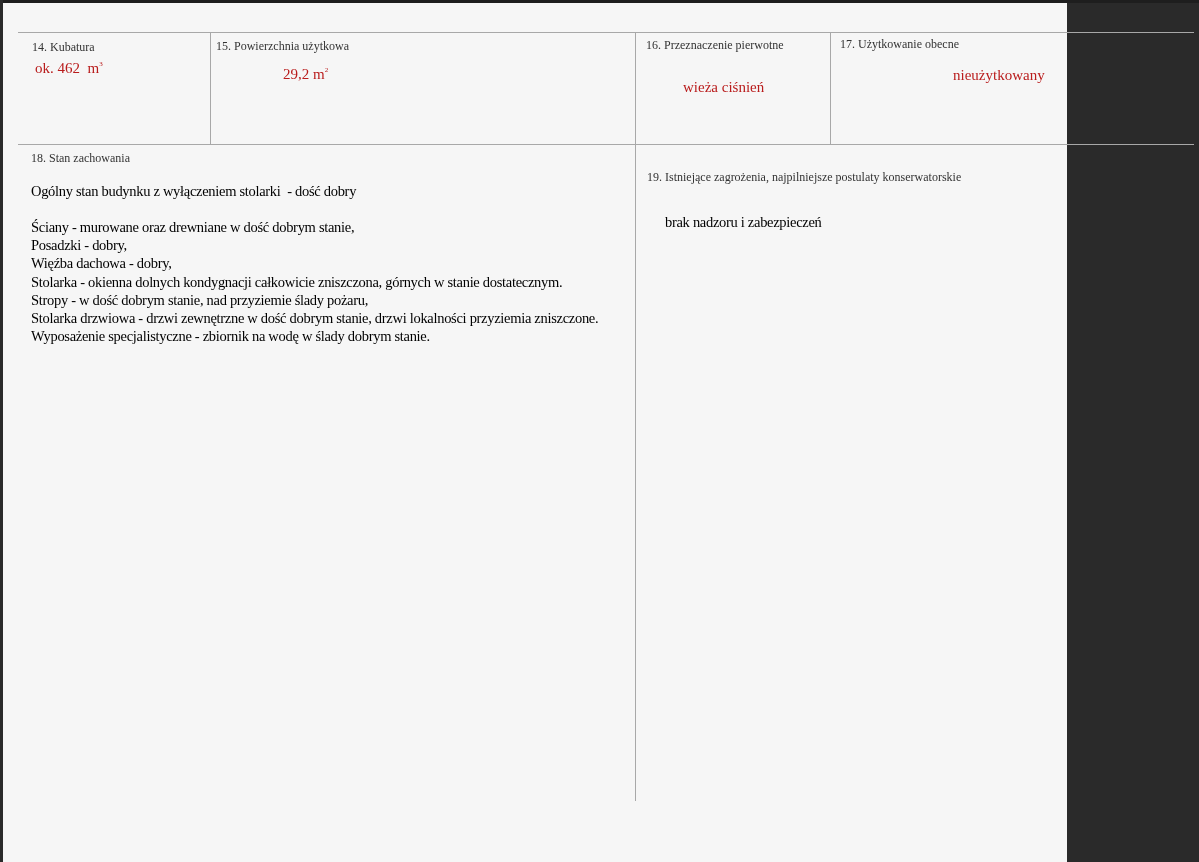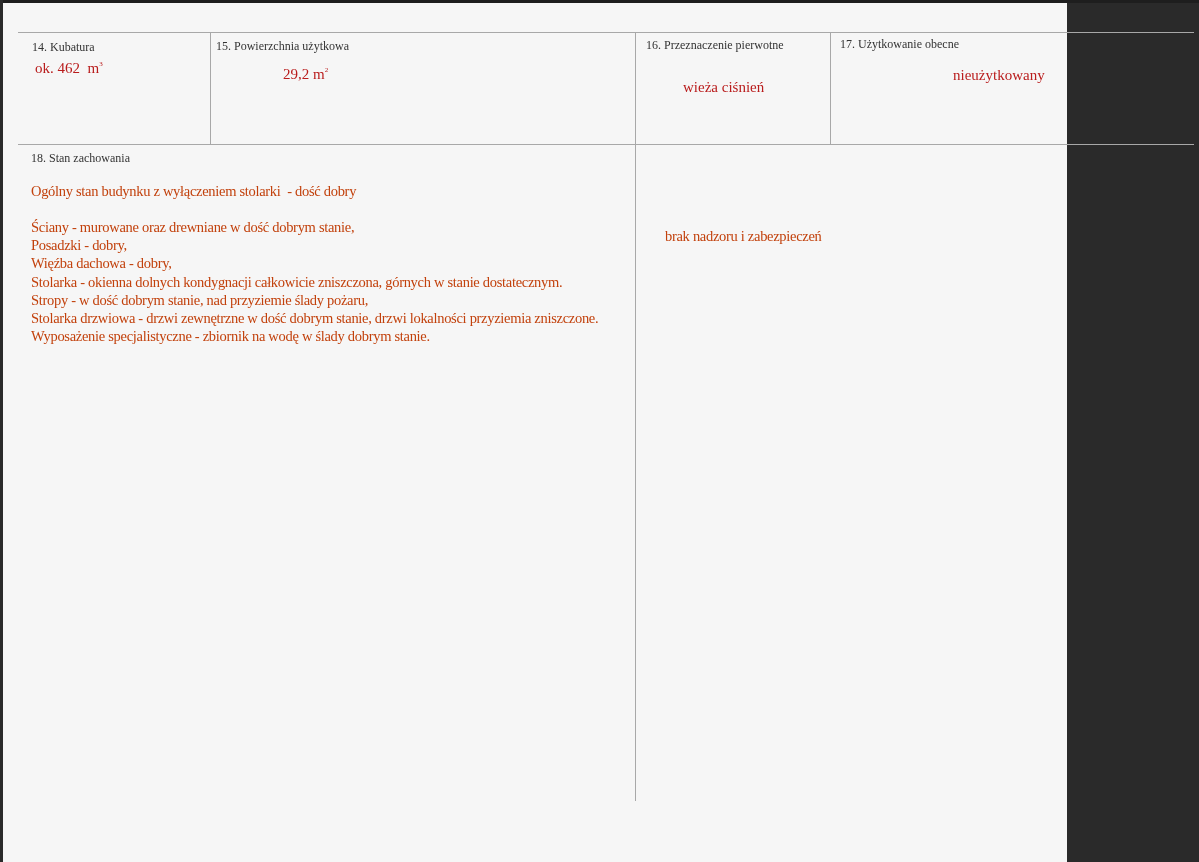--- a/index.html
+++ b/index.html
@@ -55,21 +55,21 @@
       white-space: nowrap;
     }
     .value sup {
       font-size: 7px;
       vertical-align: 7px;
     }
     .body-text {
       position: absolute;
       font-size: 14.5px;
       line-height: 18.2px;
-      color: #c2410c;
+      color: #000000;
       letter-spacing: -0.3px;
     }
     .body-text .para {
       display: block;
     }
     .justify {
       text-align: justify;
       text-align-last: left;
     }
   </style>
@@ -108,15 +108,16 @@
   <div class="body-text" style="left:28px; top:215px; width:570px;">
     <span class="para">Ściany  - murowane oraz drewniane w dość dobrym stanie,</span>
     <span class="para">Posadzki -  dobry,</span>
     <span class="para">Więźba  dachowa - dobry,</span>
     <span class="para justify">Stolarka  -  okienna  dolnych  kondygnacji  całkowicie  zniszczona,  górnych  w  stanie dostatecznym.</span>
     <span class="para">Stropy - w dość dobrym stanie, nad przyziemie ślady pożaru,</span>
     <span class="para">Stolarka drzwiowa - drzwi zewnętrzne w dość dobrym stanie, drzwi lokalności przyziemia zniszczone.</span>
     <span class="para">Wyposażenie specjalistyczne - zbiornik na wodę w ślady dobrym stanie.</span>
   </div>
 
-  <div class="body-text" style="left:662px; top:224px;">brak nadzoru i zabezpieczeń</div>
+  <div class="label" style="left:644px; top:167px;">19. Istniejące zagrożenia, najpilniejsze postulaty konserwatorskie</div>
+  <div class="body-text" style="left:662px; top:210px;">brak nadzoru i zabezpieczeń</div>
 
 </div>
 
 </body></html>

